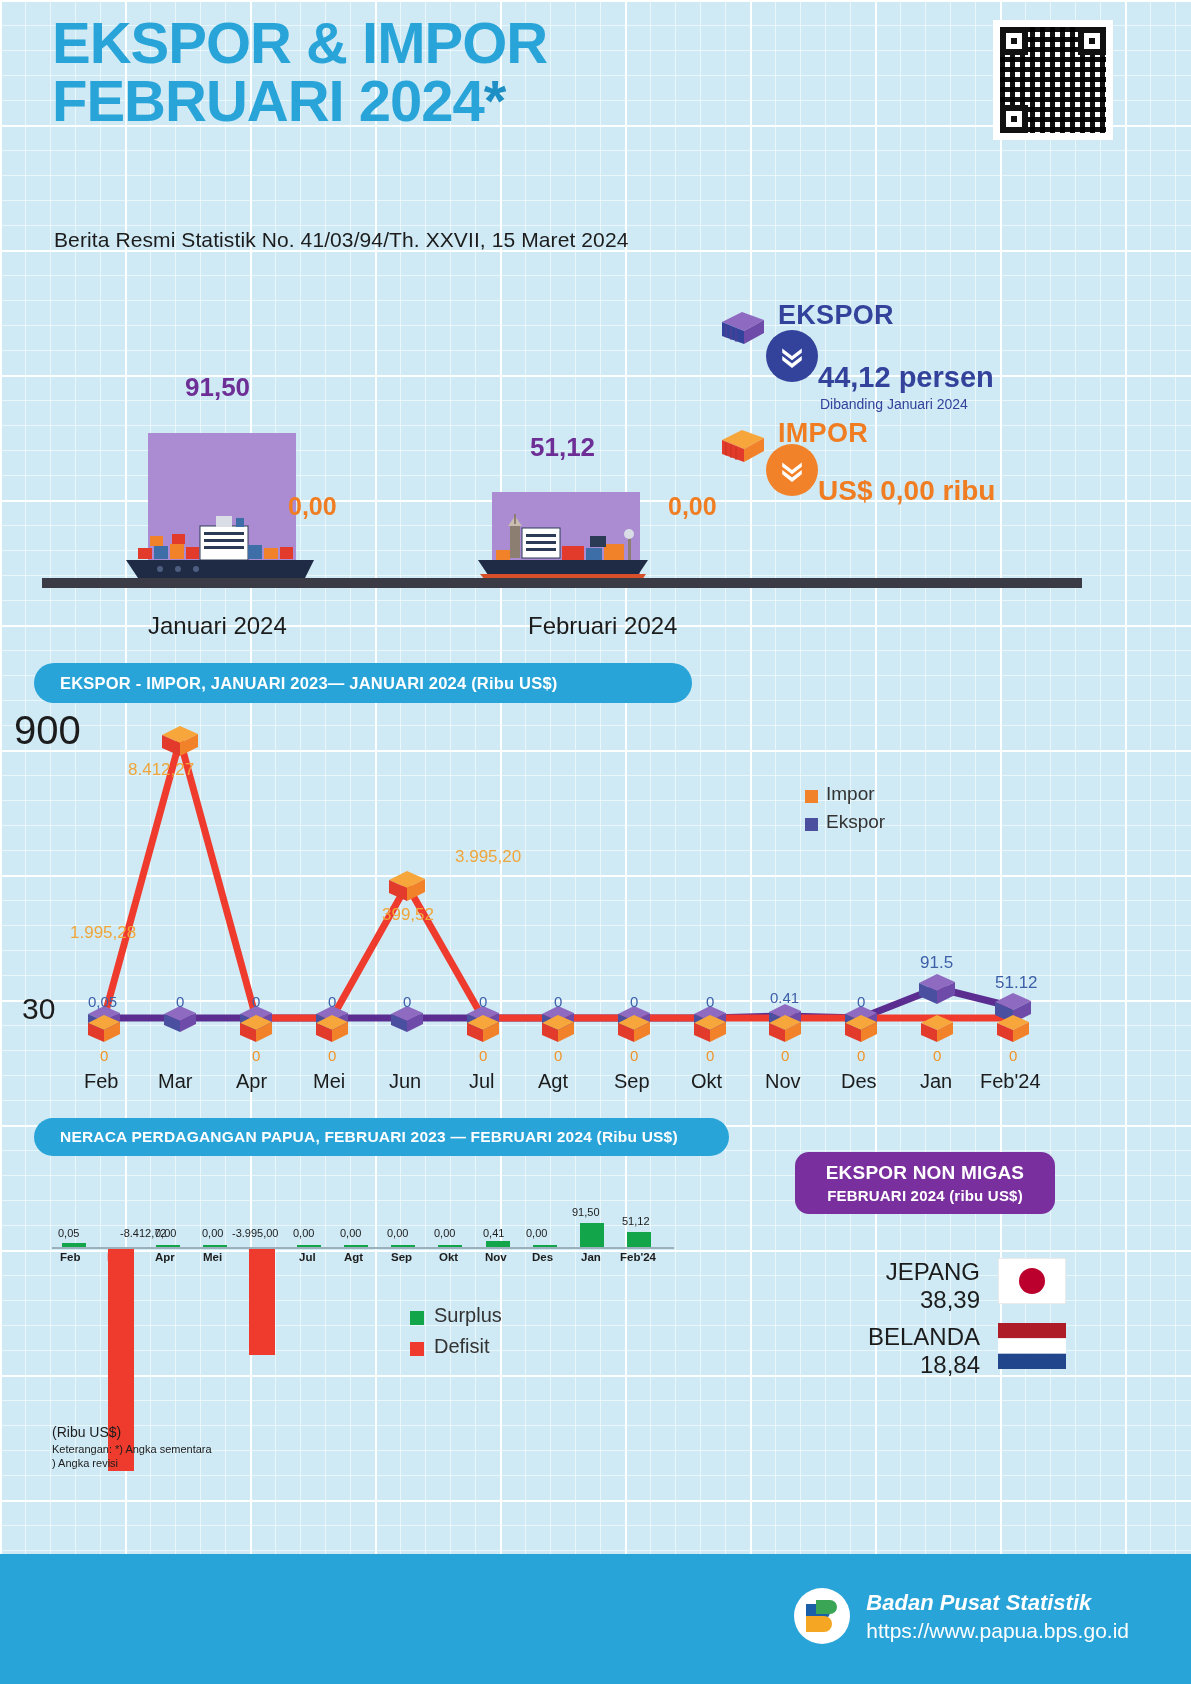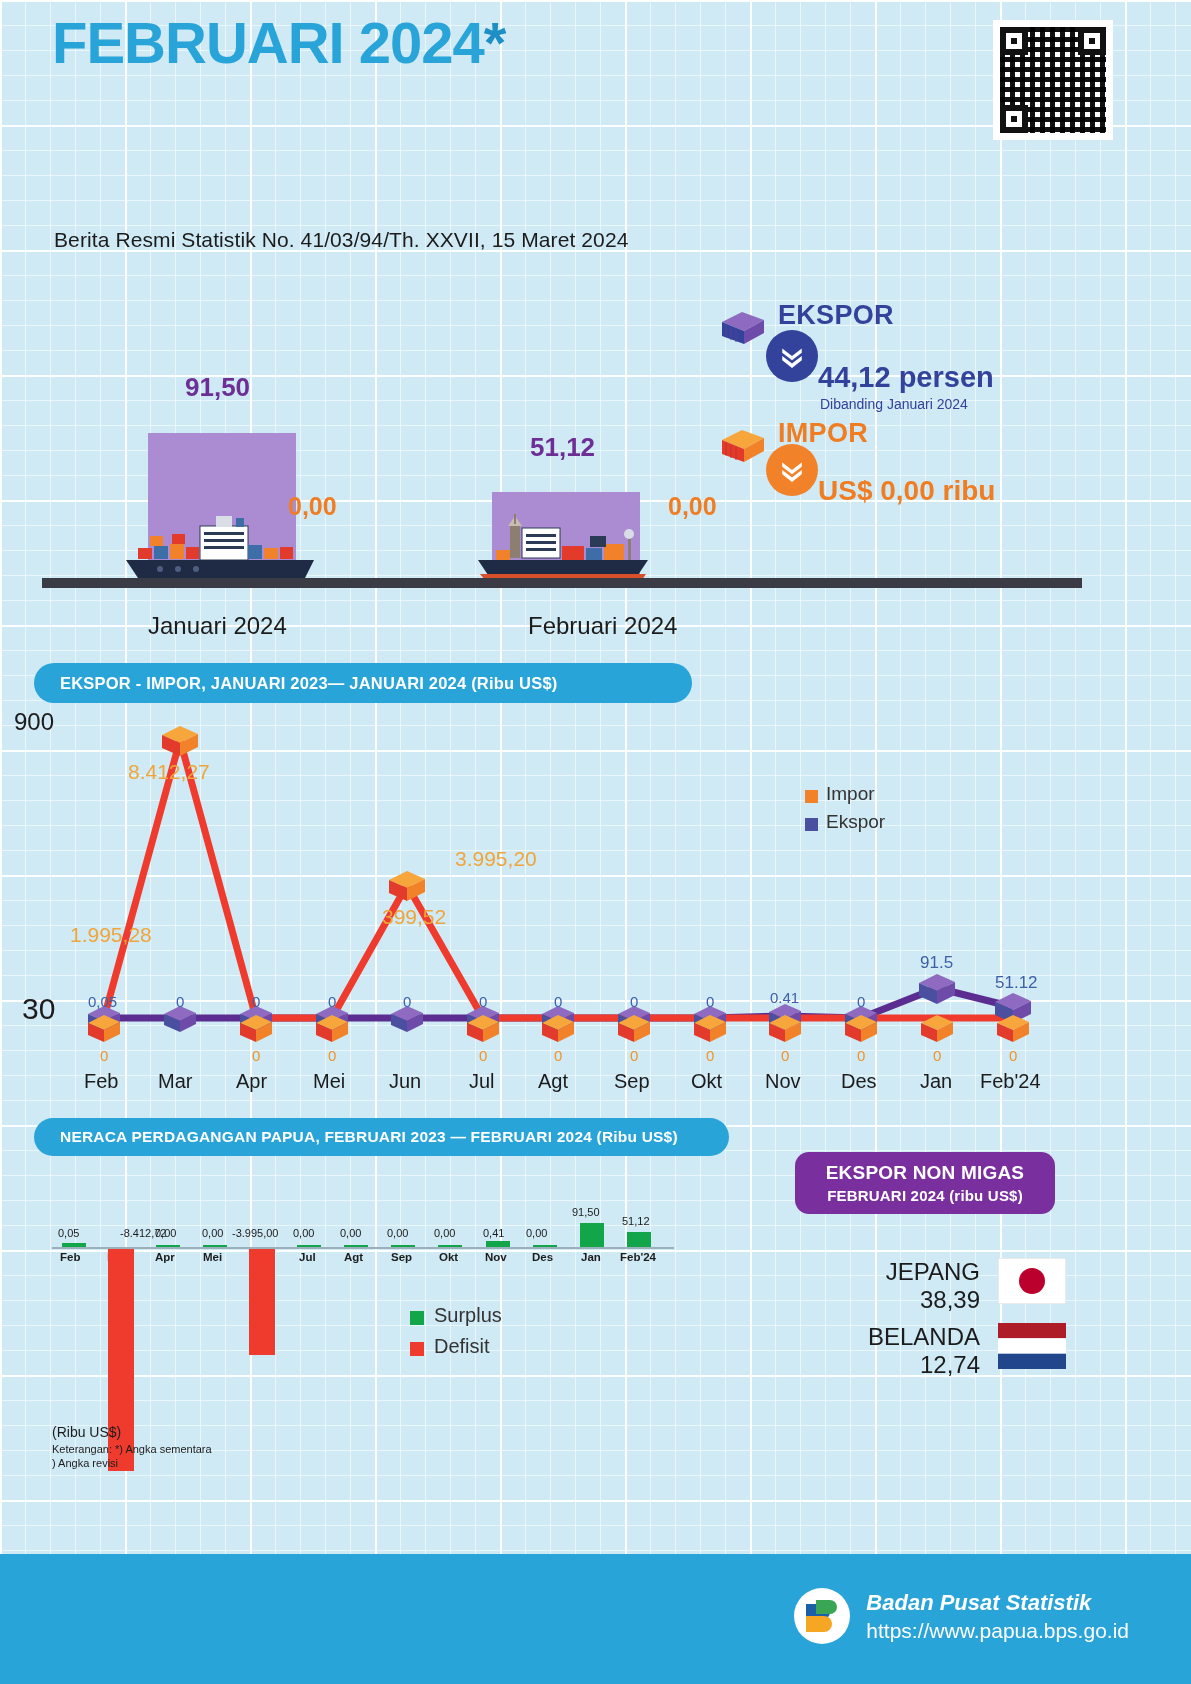--- a/index.html
+++ b/index.html
@@ -98,27 +98,27 @@
   #banner3{
     left:795px; top:1152px; width:260px; height:62px; border-radius:14px;
     background:#7a2f9e; flex-direction:column; align-items:center;
     justify-content:center; padding:0;
   }
   #banner3 .b3a{ font-size:19px; }
   #banner3 .b3b{ font-size:15px; font-weight:bold; margin-top:3px; }
 
   
   #linechart{ position:absolute; left:0; top:705px; width:1191px; height:405px; }
-  #ylab900{ position:absolute; left:14px; top:708px; font-size:24px; color:#1c1c1c;}
+  #ylab900{ position:absolute; left:14px; top:708px; font-size:40px; color:#1c1c1c;}
   #ylab30 { position:absolute; left:22px; top:992px; font-size:30px; color:#1c1c1c;}
   .lg-item{ position:absolute; font-size:19px; color:#333; }
   .lg-sw{ position:absolute; width:13px; height:13px; }
   .pt-lbl-blue{ position:absolute; font-size:15px; color:#3d5fa8; white-space:nowrap;}
   .pt-lbl-org { position:absolute; font-size:15px; color:#f0942a; white-space:nowrap;}
-  .pt-lbl-org-b{ position:absolute; font-size:21px; color:#f0a53a; white-space:nowrap;}
+  .pt-lbl-org-b{ position:absolute; font-size:17px; color:#f0a53a; white-space:nowrap;}
   .xmon{ position:absolute; font-size:20px; color:#1c1c1c; white-space:nowrap;}
 
   
   #barchart{ position:absolute; left:0; top:1175px; width:760px; height:300px; }
   .bar{ position:absolute; }
   .barlbl{ position:absolute; font-size:11px; color:#1c1c1c; white-space:nowrap; }
   .barmon{ position:absolute; font-size:11.5px; font-weight:bold; color:#1c1c1c; white-space:nowrap;}
   .bleg{ position:absolute; font-size:20px; color:#333; }
   .bleg-sw{ position:absolute; width:14px; height:14px; }
   #unitlbl{ position:absolute; left:52px; top:1424px; font-size:14px; color:#1c1c1c;}
@@ -135,20 +135,21 @@
   #footer-inner{ position:absolute; right:62px; top:32px; display:flex; align-items:center; gap:14px;}
   #bps-name{ font-size:22px; font-weight:bold; font-style:italic; color:#fff; }
   #bps-url { font-size:21px; color:#fff; margin-top:3px; }
 </style>
 </head>
 <body>
 
 <div id="grid"></div>
 
 <div id="title">
+  <div class="ln">EKSPOR &amp; IMPOR</div>
   <div class="ln">
     <span>FEBRUARI 2024</span><span class="star">*</span>
   </div>
 </div>
 <div id="subtitle">Berita Resmi Statistik No. 41/03/94/Th. XXVII, 15 Maret 2024</div>
 
 <div id="qr">
   <div class="m">
     <span class="eye e1">
         <i></i>
@@ -544,21 +545,21 @@
   <div class="cname">JEPANG</div>
   <div class="cval">38,39</div>
 </div>
 <svg class="flag" style="left:998px; top:1258px;" viewBox="0 0 68 46">
   <rect width="68" height="46" fill="#fff" stroke="#d6d6d6"></rect>
   <circle cx="34" cy="23" r="13" fill="#bc002d"></circle>
 </svg>
 
 <div class="country" style="left:790px; top:1323px; width:190px;">
   <div class="cname">BELANDA</div>
-  <div class="cval">12,74</div>
+  <div class="cval">18,84</div>
 </div>
 <svg class="flag" style="left:998px; top:1323px;" viewBox="0 0 68 46">
   <rect width="68" height="15.3" fill="#ae1c28"></rect>
   <rect y="15.3" width="68" height="15.4" fill="#fff"></rect>
   <rect y="30.7" width="68" height="15.3" fill="#21468b"></rect>
 </svg>
 
 <div id="footer">
   <div id="footer-inner">
     <svg style="width:60px;height:60px;" viewBox="0 0 60 60">

